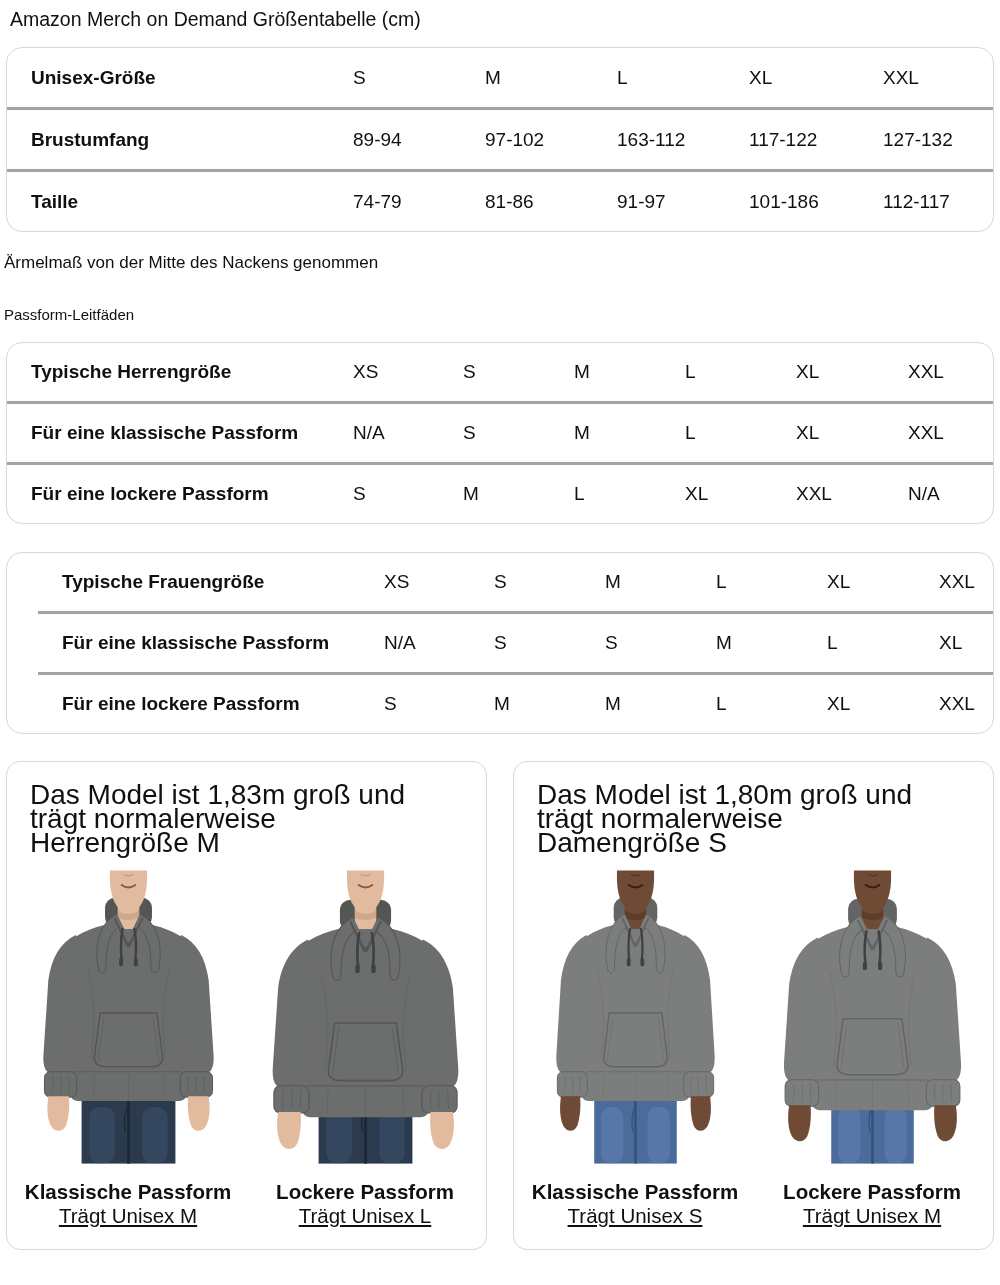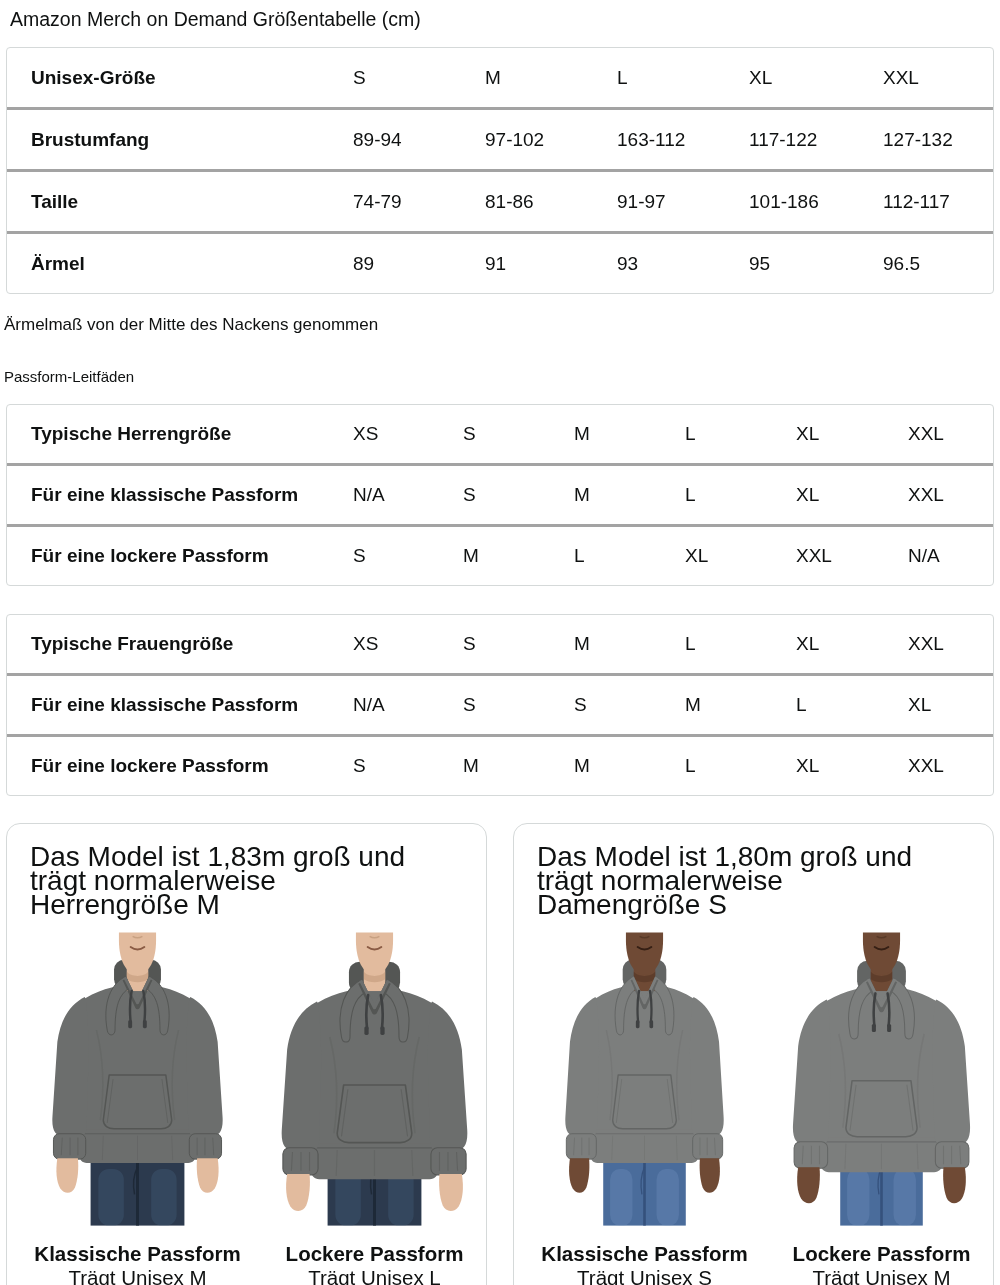--- a/index.html
+++ b/index.html
@@ -1,33 +1,33 @@
 <!DOCTYPE html>
 <html><head>
 <meta charset="utf-8">
 <style>
   html,body{margin:0;padding:0;background:#fff;}
   .page{position:relative;width:1000px;height:1285px;overflow:hidden;background:#fff;
         color:#0F1111;font-family:"Liberation Sans",sans-serif;}
   .page-title{font-size:19.5px;font-weight:400;margin:6px;padding:2px 0 0 4px;line-height:23px;}
-  .tbl-wrap{margin:16px 6px 0;border:1px solid #D5D9D9;border-radius:4px;overflow:hidden;background:#fff;}
+  .tbl-wrap{margin:16px 6px 0;border:1px solid #D5D9D9;border-radius:16px;overflow:hidden;background:#fff;}
   table{width:100%;border-collapse:collapse;table-layout:fixed;font-size:19px;color:#0F1111;}
   td{height:58px;vertical-align:middle;padding:0;white-space:nowrap;overflow:hidden;}
   .size-table td{height:59px;}
   td.lbl{padding-left:24px;font-weight:700;}
   tr + tr td{border-top:3px solid #a3a3a3;}
   .note{font-size:17px;margin:20px 0 0 4px;line-height:21px;}
   .section-title{font-size:15px;font-weight:400;margin:30px 0 0 4px;line-height:23px;}
   .t2{margin-top:16px;}
-  .t3{margin-top:28px;}
+  .t3{margin-top:28px;padding-left:31px;}
   .cards{display:flex;gap:26px;margin:27px 6px 0;}
   .card{flex:1;box-sizing:border-box;height:489px;border:1px solid #D5D9D9;border-radius:14px;
         padding:21px 23px 0;background:#fff;overflow:hidden;}
   .card-caption{font-size:28px;line-height:24px;max-width:382px;}
-  .figures{display:flex;gap:22px;margin-top:13px;}
+  .figures{display:flex;justify-content:center;gap:22px;margin-top:13px;}
   .figure{width:219px;text-align:center;}
   .model-photo{width:215px;height:298px;margin:0 auto;}
   .fit-label{font-size:20.5px;font-weight:700;margin-top:14px;line-height:24px;}
   .size-label{font-size:20.5px;margin-top:0;line-height:24px;text-decoration:underline;}
 </style>
 </head>
 <body>
 
 <div class="page">
 
@@ -60,28 +60,20 @@
           <td>117-122</td>
           <td>127-132</td>
         </tr>
         <tr class="size-table">
           <td class="lbl">Taille</td>
           <td>74-79</td>
           <td>81-86</td>
           <td>91-97</td>
           <td>101-186</td>
           <td>112-117</td>
-        </tr>
-        <tr class="size-table">
-          <td class="lbl">Ärmel</td>
-          <td>89</td>
-          <td>91</td>
-          <td>93</td>
-          <td>95</td>
-          <td>96.5</td>
         </tr>
       </tbody>
     </table>
   </div>
 
   <div class="note">Ärmelmaß von der Mitte des Nackens genommen</div>
 
   <div class="section-title">Passform-Leitfäden</div>
 
   <div class="tbl-wrap t2">

